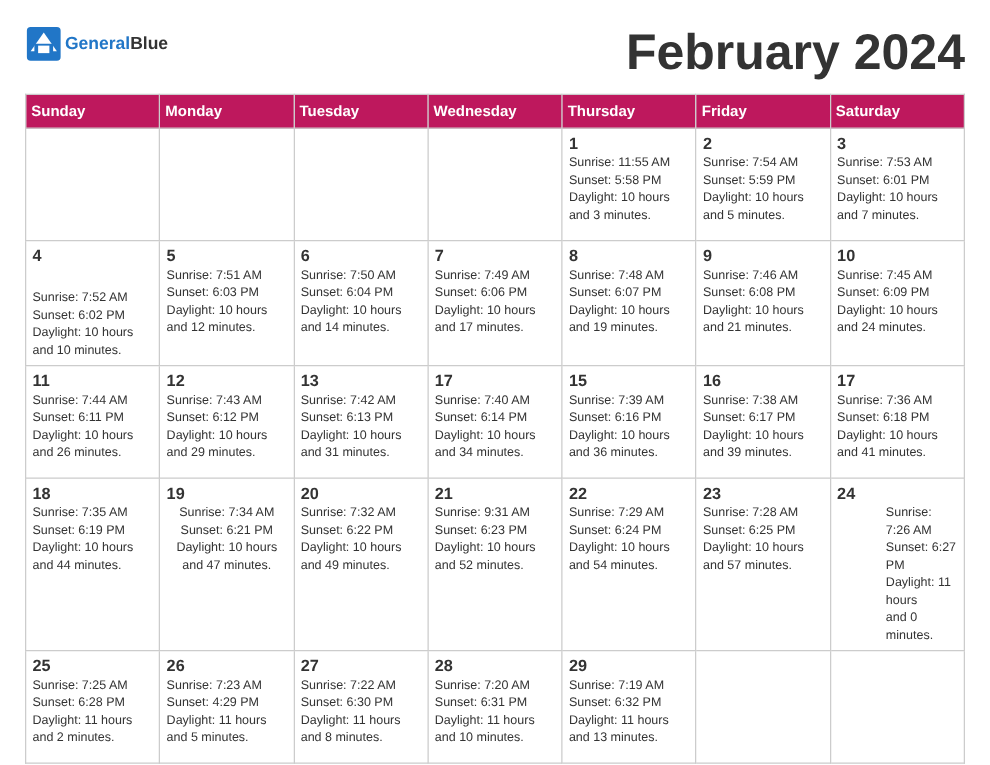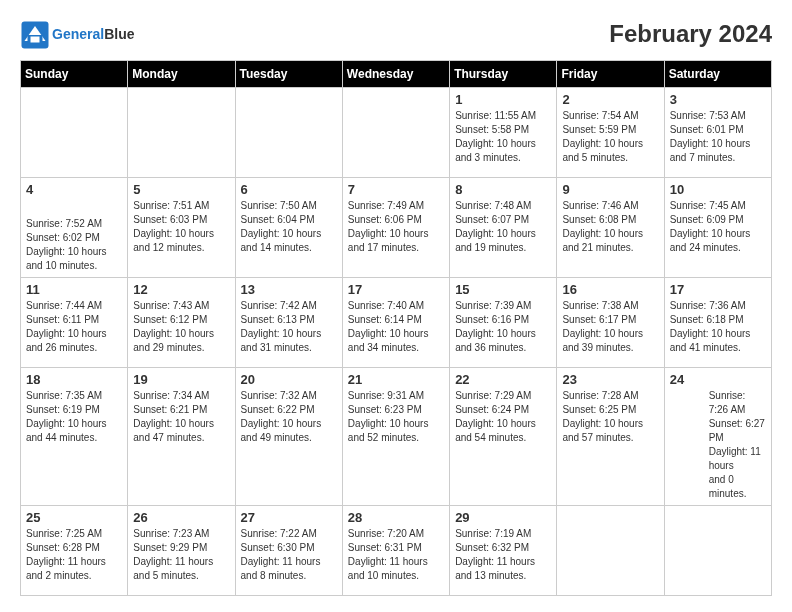--- a/index.html
+++ b/index.html
@@ -23,35 +23,35 @@
     }
     .logo-icon {
       width: 30px;
       height: 30px;
       margin-right: 2px;
     }
     .title-block {
       text-align: right;
     }
     .month-title {
-      font-size: 24px;
+      font-size: 40px;
       font-weight: bold;
       color: #333;
     }
     .location {
       font-size: 16px;
       color: #555;
     }
     table {
       width: 100%;
       border-collapse: collapse;
       table-layout: fixed;
     }
     th {
-      background-color: #000000;
+      background-color: #be185d;
       color: #fff;
       font-size: 12px;
       font-weight: bold;
       padding: 6px 4px;
       text-align: left;
       border: 1px solid #ccc;
     }
     td {
       border: 1px solid #ccc;
       vertical-align: top;
@@ -248,21 +248,21 @@
       <tr class="week-row">
         <td>
           <div class="day-num">18</div>
           <div class="day-info" style="white-space: pre-line;">Sunrise: 7:35 AM
 Sunset: 6:19 PM
 Daylight: 10 hours
 and 44 minutes.</div>
         </td>
         <td>
           <div class="day-num">19</div>
-          <div class="day-info" style="white-space: pre-line;">Sunrise: 7:34 AM
+          <div class="day-info" style="white-space: pre-line; text-align: center;">Sunrise: 7:34 AM
 Sunset: 6:21 PM
 Daylight: 10 hours
 and 47 minutes.</div>
         </td>
         <td>
           <div class="day-num">20</div>
           <div class="day-info" style="white-space: pre-line;">Sunrise: 7:32 AM
 Sunset: 6:22 PM
 Daylight: 10 hours
 and 49 minutes.</div>
@@ -300,21 +300,21 @@
         <td>
           <div class="day-num">25</div>
           <div class="day-info" style="white-space: pre-line;">Sunrise: 7:25 AM
 Sunset: 6:28 PM
 Daylight: 11 hours
 and 2 minutes.</div>
         </td>
         <td>
           <div class="day-num">26</div>
           <div class="day-info" style="white-space: pre-line;">Sunrise: 7:23 AM
-Sunset: 9:29 PM
+Sunset: 4:29 PM
 Daylight: 11 hours
 and 5 minutes.</div>
         </td>
         <td>
           <div class="day-num">27</div>
           <div class="day-info" style="white-space: pre-line;">Sunrise: 7:22 AM
 Sunset: 6:30 PM
 Daylight: 11 hours
 and 8 minutes.</div>
         </td>

